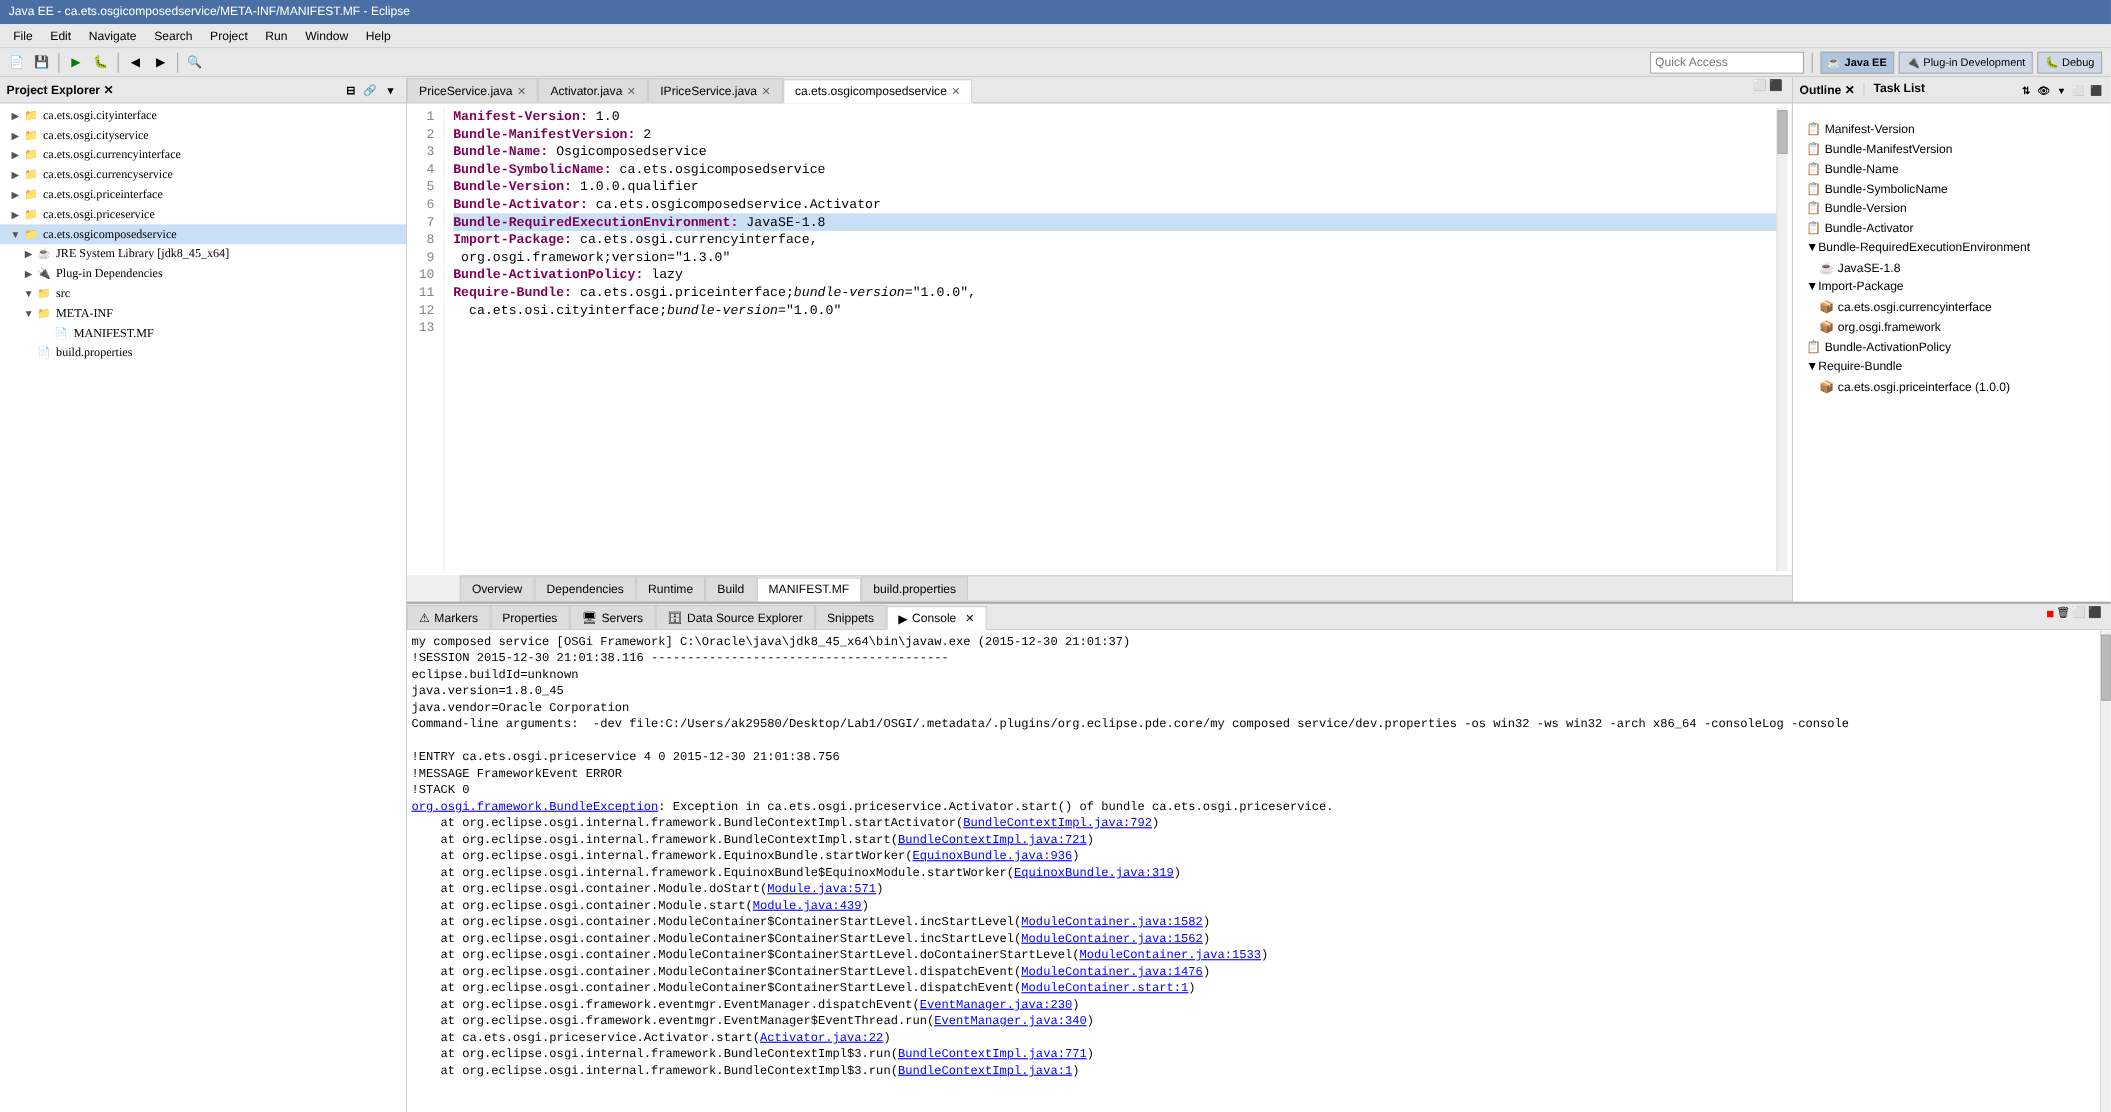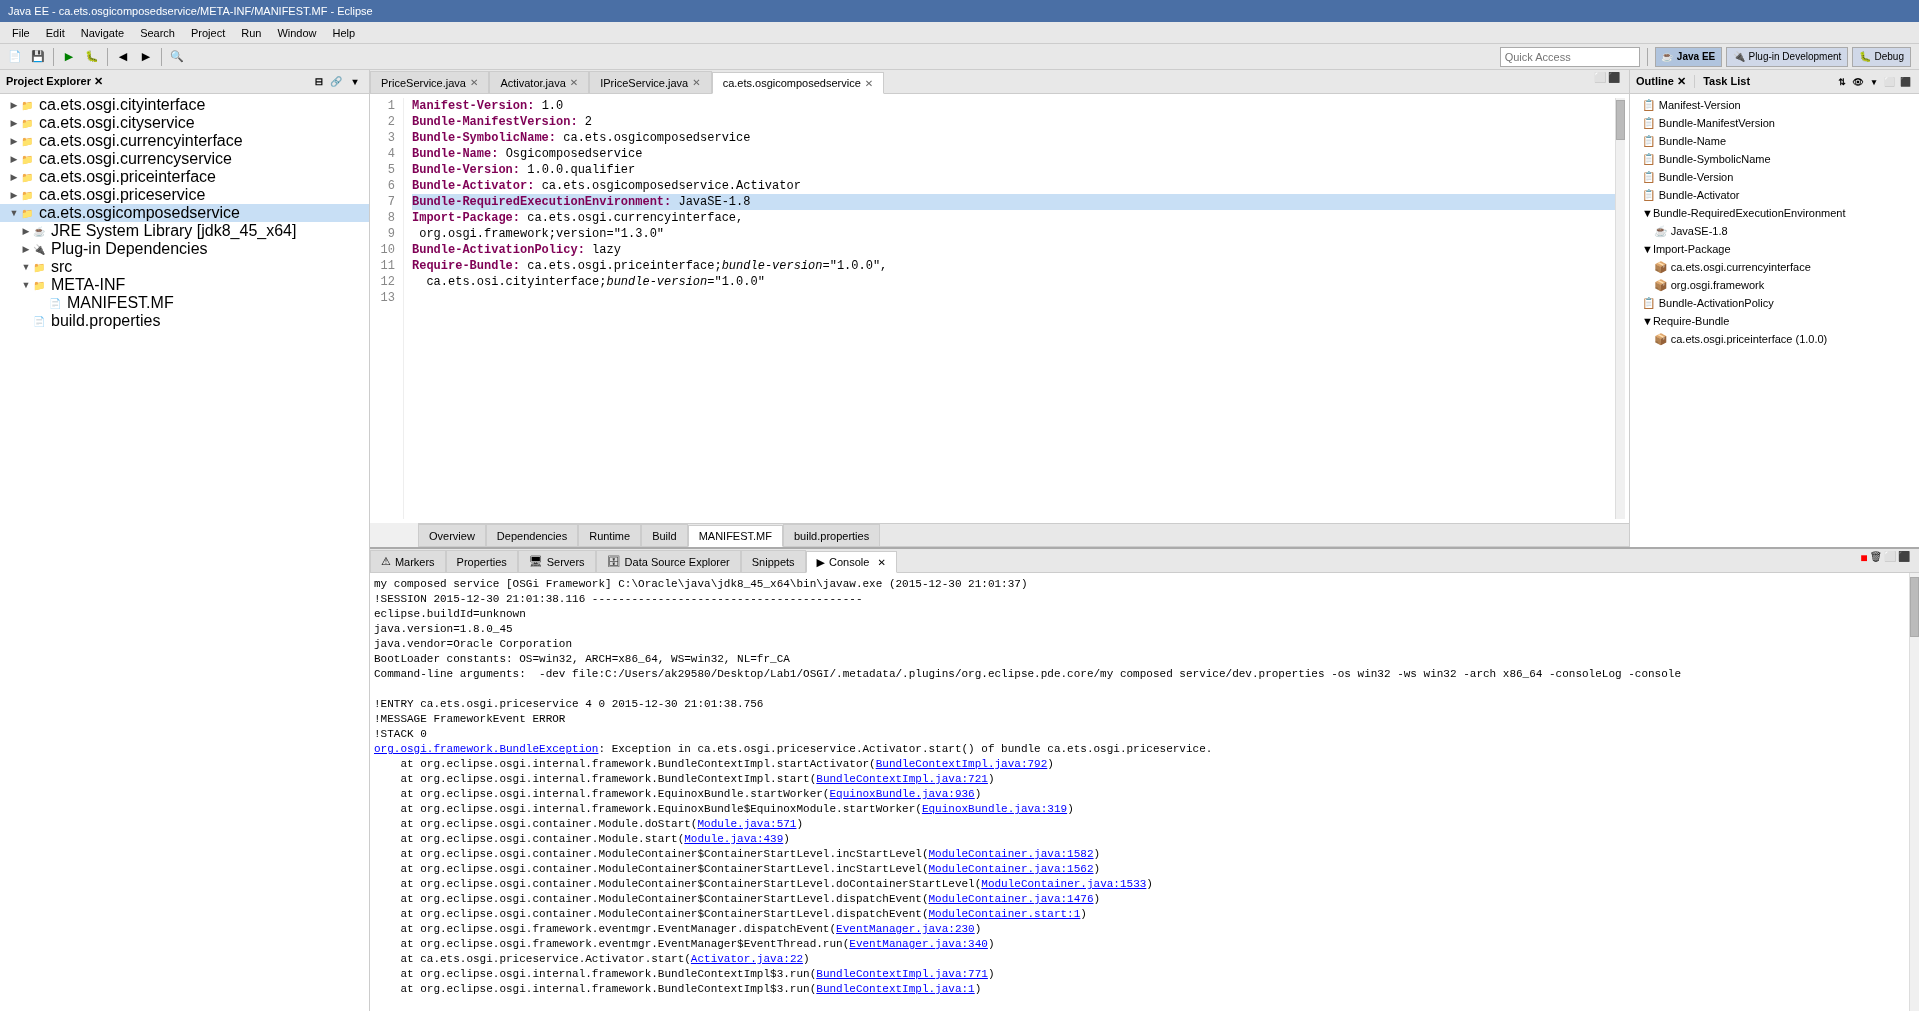--- a/index.html
+++ b/index.html
@@ -17,39 +17,39 @@
     
     
     #left-panel { width: 370px; min-width: 370px; border-right: 1px solid #ccc; display: flex; flex-direction: column; background: white; }
     #left-panel-header { background: #e8e8e8; height: 24px; display: flex; align-items: center; padding: 0 6px; border-bottom: 1px solid #ccc; font-size: 11px; font-weight: bold; justify-content: space-between; gap: 21px; }
     #project-tree { flex: 1; overflow: auto; padding: 2px 0; }
     .tree-item { display: flex; align-items: center; height: 18px; padding-left: 4px; cursor: pointer; white-space: nowrap; }
     .tree-item.selected { background: #c8dff5; }
     .tree-indent { display: inline-block; }
     .tree-expand { width: 12px; display: inline-flex; align-items: center; justify-content: center; font-size: 9px; color: #555; }
     .tree-icon { width: 16px; height: 16px; display: inline-flex; align-items: center; justify-content: center; margin-right: 3px; font-size: 10px; }
-    .tree-label { font-size: 16px; }
+    .tree-label { font-size: 11px; font-family: Liberation Serif, serif; }
     
     
     #editor-tabs { background: #e8e8e8; height: 24px; display: flex; align-items: flex-end; border-bottom: 1px solid #ccc; }
     .editor-tab { height: 22px; padding: 0 10px; display: flex; align-items: center; gap: 4px; border: 1px solid #ccc; border-bottom: none; background: #ddd; cursor: pointer; font-size: 11px; white-space: nowrap; }
     .editor-tab.active { background: white; border-bottom: 1px solid white; margin-bottom: -1px; }
     .editor-tab .close { font-size: 10px; color: #666; }
     #editor-content { flex: 1; overflow: auto; font-family: 'Courier New', monospace; font-size: 12px; padding: 4px; display: flex; }
     #line-numbers { width: 30px; color: #888; text-align: right; padding-right: 6px; user-select: none; line-height: 16px; }
     .code-line { white-space: pre; }
     .code-line.highlighted { background: #c8dff5; }
     
     
     #manifest-bottom-tabs { background: #e8e8e8; height: 24px; display: flex; align-items: flex-end; border-top: 1px solid #ccc; border-bottom: 1px solid #ccc; }
     .manifest-tab { height: 22px; padding: 0 10px; display: flex; align-items: center; border: 1px solid #ccc; border-bottom: none; background: #ddd; cursor: pointer; font-size: 11px; }
     .manifest-tab.active { background: white; border-bottom: 1px solid white; margin-bottom: -1px; }
     
     
-    #right-panel { width: 290px; min-width: 290px; border-left: 1px solid #ccc; display: flex; flex-direction: column; background: white; }
+    #right-panel { width: 290px; min-width: 290px; border-left: 1px solid #ccc; display: flex; flex-direction: column; background: white; gap: 12px; }
     #right-panel-header { background: #e8e8e8; height: 24px; display: flex; align-items: center; padding: 0 6px; border-bottom: 1px solid #ccc; font-size: 11px; font-weight: bold; justify-content: space-between; }
     #outline-tree { flex: 1; overflow: auto; padding: 2px 0; }
     
     
     #bottom-panel { height: 490px; border-top: 2px solid #aaa; display: flex; flex-direction: column; }
     
     
     #bottom-tabs { background: #e8e8e8; height: 24px; display: flex; align-items: flex-end; border-bottom: 1px solid #ccc; }
     .bottom-tab { height: 22px; padding: 0 10px; display: flex; align-items: center; gap: 4px; border: 1px solid #ccc; border-bottom: none; background: #ddd; cursor: pointer; font-size: 11px; }
     .bottom-tab.active { background: white; border-bottom: 1px solid white; margin-bottom: -1px; }
@@ -255,22 +255,22 @@
                   <div>8</div>
                   <div>9</div>
                   <div>10</div>
                 <div>11</div>
                   <div>12</div>
                   <div>13</div>
               </div>
               <div id="code-area" style="flex:1; line-height:16px;">
                 <div class="code-line"><span style="color:#7f0055; font-weight:bold;">Manifest-Version:</span> <span>1.0</span></div>
                 <div class="code-line"><span style="color:#7f0055; font-weight:bold;">Bundle-ManifestVersion:</span> <span>2</span></div>
+                <div class="code-line"><span style="color:#7f0055; font-weight:bold;">Bundle-Name:</span> <span>Osgicomposedservice</span></div>
                 <div class="code-line"><span style="color:#7f0055; font-weight:bold;">Bundle-SymbolicName:</span> <span>ca.ets.osgicomposedservice</span></div>
-                <div class="code-line"><span style="color:#7f0055; font-weight:bold;">Bundle-Name:</span> <span>Osgicomposedservice</span></div>
                 <div class="code-line"><span style="color:#7f0055; font-weight:bold;">Bundle-Version:</span> <span>1.0.0.qualifier</span></div>
                 <div class="code-line"><span style="color:#7f0055; font-weight:bold;">Bundle-Activator:</span> <span>ca.ets.osgicomposedservice.Activator</span></div>
                 <div class="code-line highlighted" style="background:#c8dff5;"><span style="color:#7f0055; font-weight:bold;">Bundle-RequiredExecutionEnvironment:</span> <span>JavaSE-1.8</span></div>
                 <div class="code-line"><span style="color:#7f0055; font-weight:bold;">Import-Package:</span> <span>ca.ets.osgi.currencyinterface,</span></div>
                 <div class="code-line"><span> org.osgi.framework;version="1.3.0"</span></div>
                 <div class="code-line"><span style="color:#7f0055; font-weight:bold;">Bundle-ActivationPolicy:</span> <span>lazy</span></div>
                 <div class="code-line"><span style="color:#7f0055; font-weight:bold;">Require-Bundle:</span> <span>ca.ets.osgi.priceinterface;<span style="font-style:italic;">bundle-version</span>="1.0.0",</span></div>
                 <div class="code-line"><span>  ca.ets.osi.cityinterface;<span style="font-style:italic;">bundle-version</span>="1.0.0"</span></div>
                 <div class="code-line"></div>
               </div>
@@ -415,21 +415,20 @@
             <span style="font-size:10px; margin-left:4px;">✕</span>
           </div>
         </div>
 
         <div id="console-content" style="flex:1; overflow:auto; font-family:'Courier New',monospace; font-size:11px; padding:4px; background:white; position:relative;">
           <div class="console-line console-normal">my composed service [OSGi Framework] C:\Oracle\java\jdk8_45_x64\bin\javaw.exe (2015-12-30 21:01:37)</div>
           <div class="console-line console-normal">!SESSION 2015-12-30 21:01:38.116 -----------------------------------------</div>
           <div class="console-line console-normal">eclipse.buildId=unknown</div>
           <div class="console-line console-normal">java.version=1.8.0_45</div>
           <div class="console-line console-normal">java.vendor=Oracle Corporation</div>
-          <div class="console-line console-normal">BootLoader constants: OS=win32, ARCH=x86_64, WS=win32, NL=fr_CA</div>
           <div class="console-line console-normal">Command-line arguments:  -dev file:C:/Users/ak29580/Desktop/Lab1/OSGI/.metadata/.plugins/org.eclipse.pde.core/my composed service/dev.properties -os win32 -ws win32 -arch x86_64 -consoleLog -console</div>
           <div class="console-line">&nbsp;</div>
           <div class="console-line console-normal">!ENTRY ca.ets.osgi.priceservice 4 0 2015-12-30 21:01:38.756</div>
           <div class="console-line console-normal">!MESSAGE FrameworkEvent ERROR</div>
           <div class="console-line console-normal">!STACK 0</div>
           <div class="console-line"><span class="console-link">org.osgi.framework.BundleException</span>: Exception in ca.ets.osgi.priceservice.Activator.start() of bundle ca.ets.osgi.priceservice.</div>
           <div class="console-line">&nbsp;&nbsp;&nbsp;&nbsp;at org.eclipse.osgi.internal.framework.BundleContextImpl.startActivator(<span class="console-link">BundleContextImpl.java:792</span>)</div>
           <div class="console-line">&nbsp;&nbsp;&nbsp;&nbsp;at org.eclipse.osgi.internal.framework.BundleContextImpl.start(<span class="console-link">BundleContextImpl.java:721</span>)</div>
           <div class="console-line">&nbsp;&nbsp;&nbsp;&nbsp;at org.eclipse.osgi.internal.framework.EquinoxBundle.startWorker(<span class="console-link">EquinoxBundle.java:936</span>)</div>
           <div class="console-line">&nbsp;&nbsp;&nbsp;&nbsp;at org.eclipse.osgi.internal.framework.EquinoxBundle$EquinoxModule.startWorker(<span class="console-link">EquinoxBundle.java:319</span>)</div>

